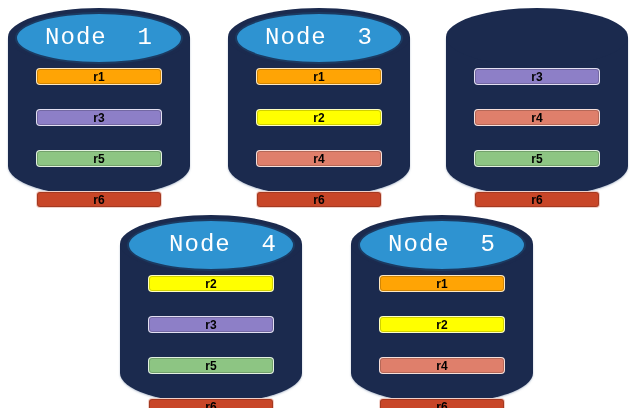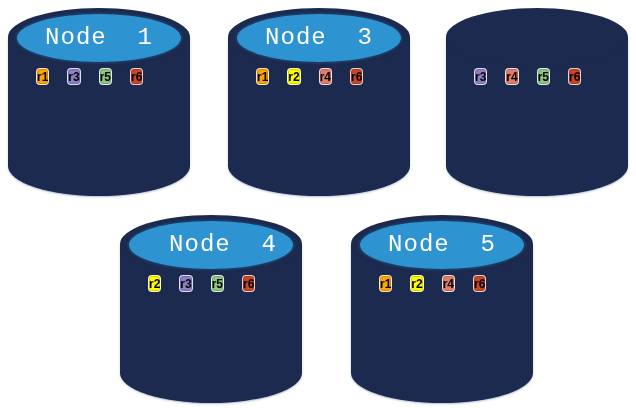--- a/index.html
+++ b/index.html
@@ -50,21 +50,22 @@
     letter-spacing: 1px;
     padding-bottom: 2px;
   }
   .replica-list {
     position: absolute;
     top: 60px;
     left: 50%;
     transform: translateX(-50%);
     width: 126px;
     display: flex;
-    gap: 18px;
+    flex-direction: column;
+    gap: 24px;
   }
   .replica-bar {
     height: 17px;
     box-sizing: border-box;
     border-radius: 4px;
     border: 1px solid rgba(255,255,255,0.75);
     box-shadow: inset 0 0 0 1px rgba(0,0,0,0.18);
     display: flex;
     align-items: center;
     justify-content: center;

